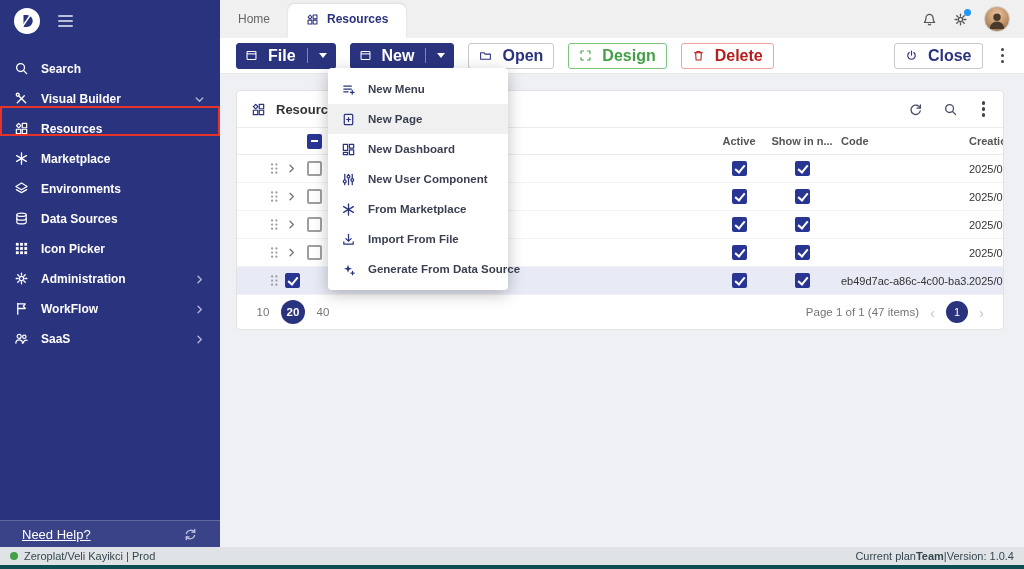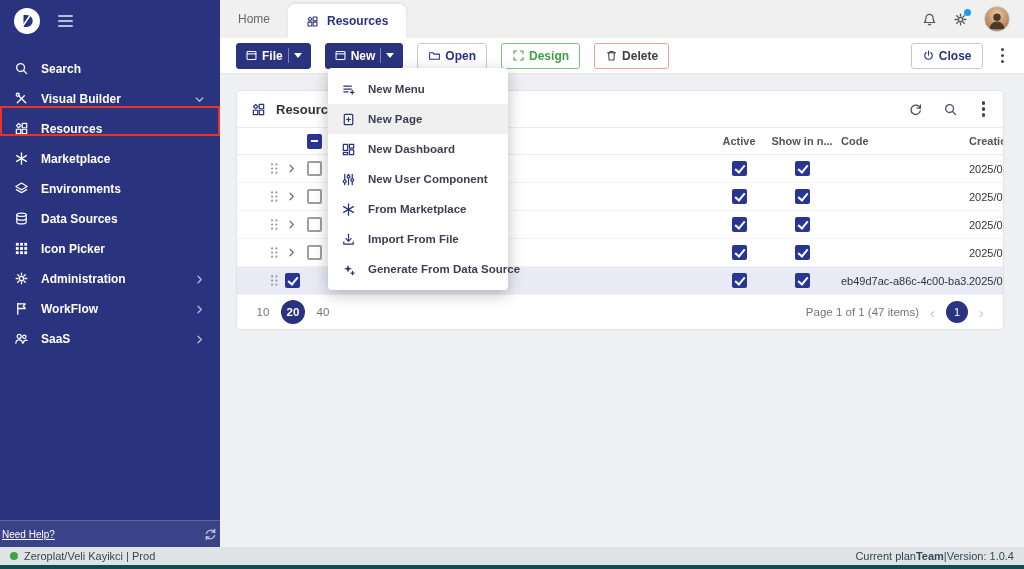--- a/index.html
+++ b/index.html
@@ -11,42 +11,42 @@
   .sidebar{position:absolute;left:0;top:0;width:220px;height:547px;background:#2a337e;color:#fff;z-index:6}
   .side-top{height:42px;display:flex;align-items:center;padding:0 14px;gap:18px}
   .logo{width:26px;height:26px;border-radius:50%;background:#fff;display:flex;align-items:center;justify-content:center;cursor:pointer}
   .logo svg{width:20px;height:20px}
   .burger{display:flex;flex-direction:column;gap:3px;cursor:pointer}
   .burger i{display:block;width:15px;height:2px;background:#b9bedd;border-radius:1px}
   .nav{margin-top:4px}
   .side-item{height:30px;display:flex;align-items:flex-end;padding:0 14px;gap:12px;font-size:12px;font-weight:700;cursor:pointer;position:relative;color:#fff}
   .side-item .chev{margin-left:auto;opacity:.85;color:#cdd1ea}
   .side-item.selected{outline:2px solid #e8332a;outline-offset:-2px}
-  .need-help{position:absolute;bottom:0;left:0;right:0;height:27px;background:rgba(255,255,255,.08);border-top:1px solid rgba(255,255,255,.2);display:flex;align-items:center;padding:0 2px;font-size:10px}
+  .need-help{position:absolute;bottom:0;left:0;right:0;height:27px;background:rgba(255,255,255,.08);border-top:1px solid rgba(255,255,255,.2);display:flex;align-items:center;padding:0 22px;font-size:13px}
   .need-help .lnk{color:#fff;text-decoration:underline;cursor:pointer}
   .need-help .sync{margin-left:auto;color:#c3c7e2;cursor:pointer}
 
   
   .topbar{position:absolute;left:220px;top:0;right:0;height:38px;background:#f0f0f1;display:flex;align-items:flex-end}
-  .tab{font-size:12px;color:#666;padding:0 18px;height:38px;display:flex;align-items:center;gap:8px;cursor:pointer}
+  .tab{font-size:12px;color:#666;padding:12px 18px;height:38px;display:flex;align-items:flex-end;gap:8px;cursor:pointer}
   .tab.active{background:#fff;border-radius:7px 7px 0 0;height:34px;color:#2a337e;font-weight:700;box-shadow:0 -1px 3px rgba(0,0,0,.08)}
   .tab.active svg{color:#2a337e}
   .top-icons{margin-left:auto;display:flex;align-items:center;gap:16px;padding:0 14px;height:38px}
   .top-ic{color:#555;cursor:pointer;position:relative}
   .gear-dot{position:absolute;right:-3px;top:-3px;width:7px;height:7px;border-radius:50%;background:#2196f3}
   .avatar{width:26px;height:26px;border-radius:50%;background:radial-gradient(circle at 50% 32%,#ecc9a3 0%,#c09066 55%,#8a6342 100%);display:flex;align-items:flex-end;justify-content:center;overflow:hidden;cursor:pointer;border:1px solid #d0d0d0}
 
   
   .toolbar{position:absolute;left:220px;top:38px;right:0;height:36px;background:#fff;border-bottom:1px solid #e6e6e6;display:flex;align-items:center;gap:14px;padding:0 16px;z-index:4}
-  .btn{height:26px;border-radius:3px;display:inline-flex;align-items:center;gap:4px;font-size:12px;font-weight:700;padding:0 10px;background:#fff;border:1px solid #c9c9c9;color:#2a337e;cursor:pointer;white-space:nowrap}
+  .btn{height:26px;border-radius:3px;display:inline-flex;align-items:center;gap:10px;font-size:16px;font-weight:700;padding:0 10px;background:#fff;border:1px solid #c9c9c9;color:#2a337e;cursor:pointer;white-space:nowrap}
   .btn.primary{background:#2a337e;color:#fff;border-color:#2a337e;padding:0 8px}
   .btn .vsep{width:1px;height:15px;background:rgba(255,255,255,.4);margin:0 1px}
   .caret{width:0;height:0;border-left:4px solid transparent;border-right:4px solid transparent;border-top:5px solid currentColor}
   .btn.green{border-color:#7cc57f;color:#43a047}
-  .btn.red{border-color:#f1a19c;color:#404040}
+  .btn.red{border-color:#f1a19c;color:#b91c1c}
   .spacer{flex:1}
   .dots{display:flex;flex-direction:column;gap:2.5px;padding:4px;cursor:pointer}
   .dots i{width:3.5px;height:3.5px;border-radius:50%;background:#444}
 
   
   .card{position:absolute;left:236px;top:90px;width:768px;background:#fff;border:1px solid #e2e2e2;border-radius:4px;z-index:2;overflow:hidden}
   .card-head{height:36px;display:flex;align-items:center;gap:10px;padding:0 14px;font-size:13px;font-weight:700;color:#333}
   .card-head .t-ic{color:#2a337e}
   .head-icons{margin-left:auto;display:flex;gap:20px;align-items:center;color:#4a4f68}
   .head-icons .hic{cursor:pointer}

